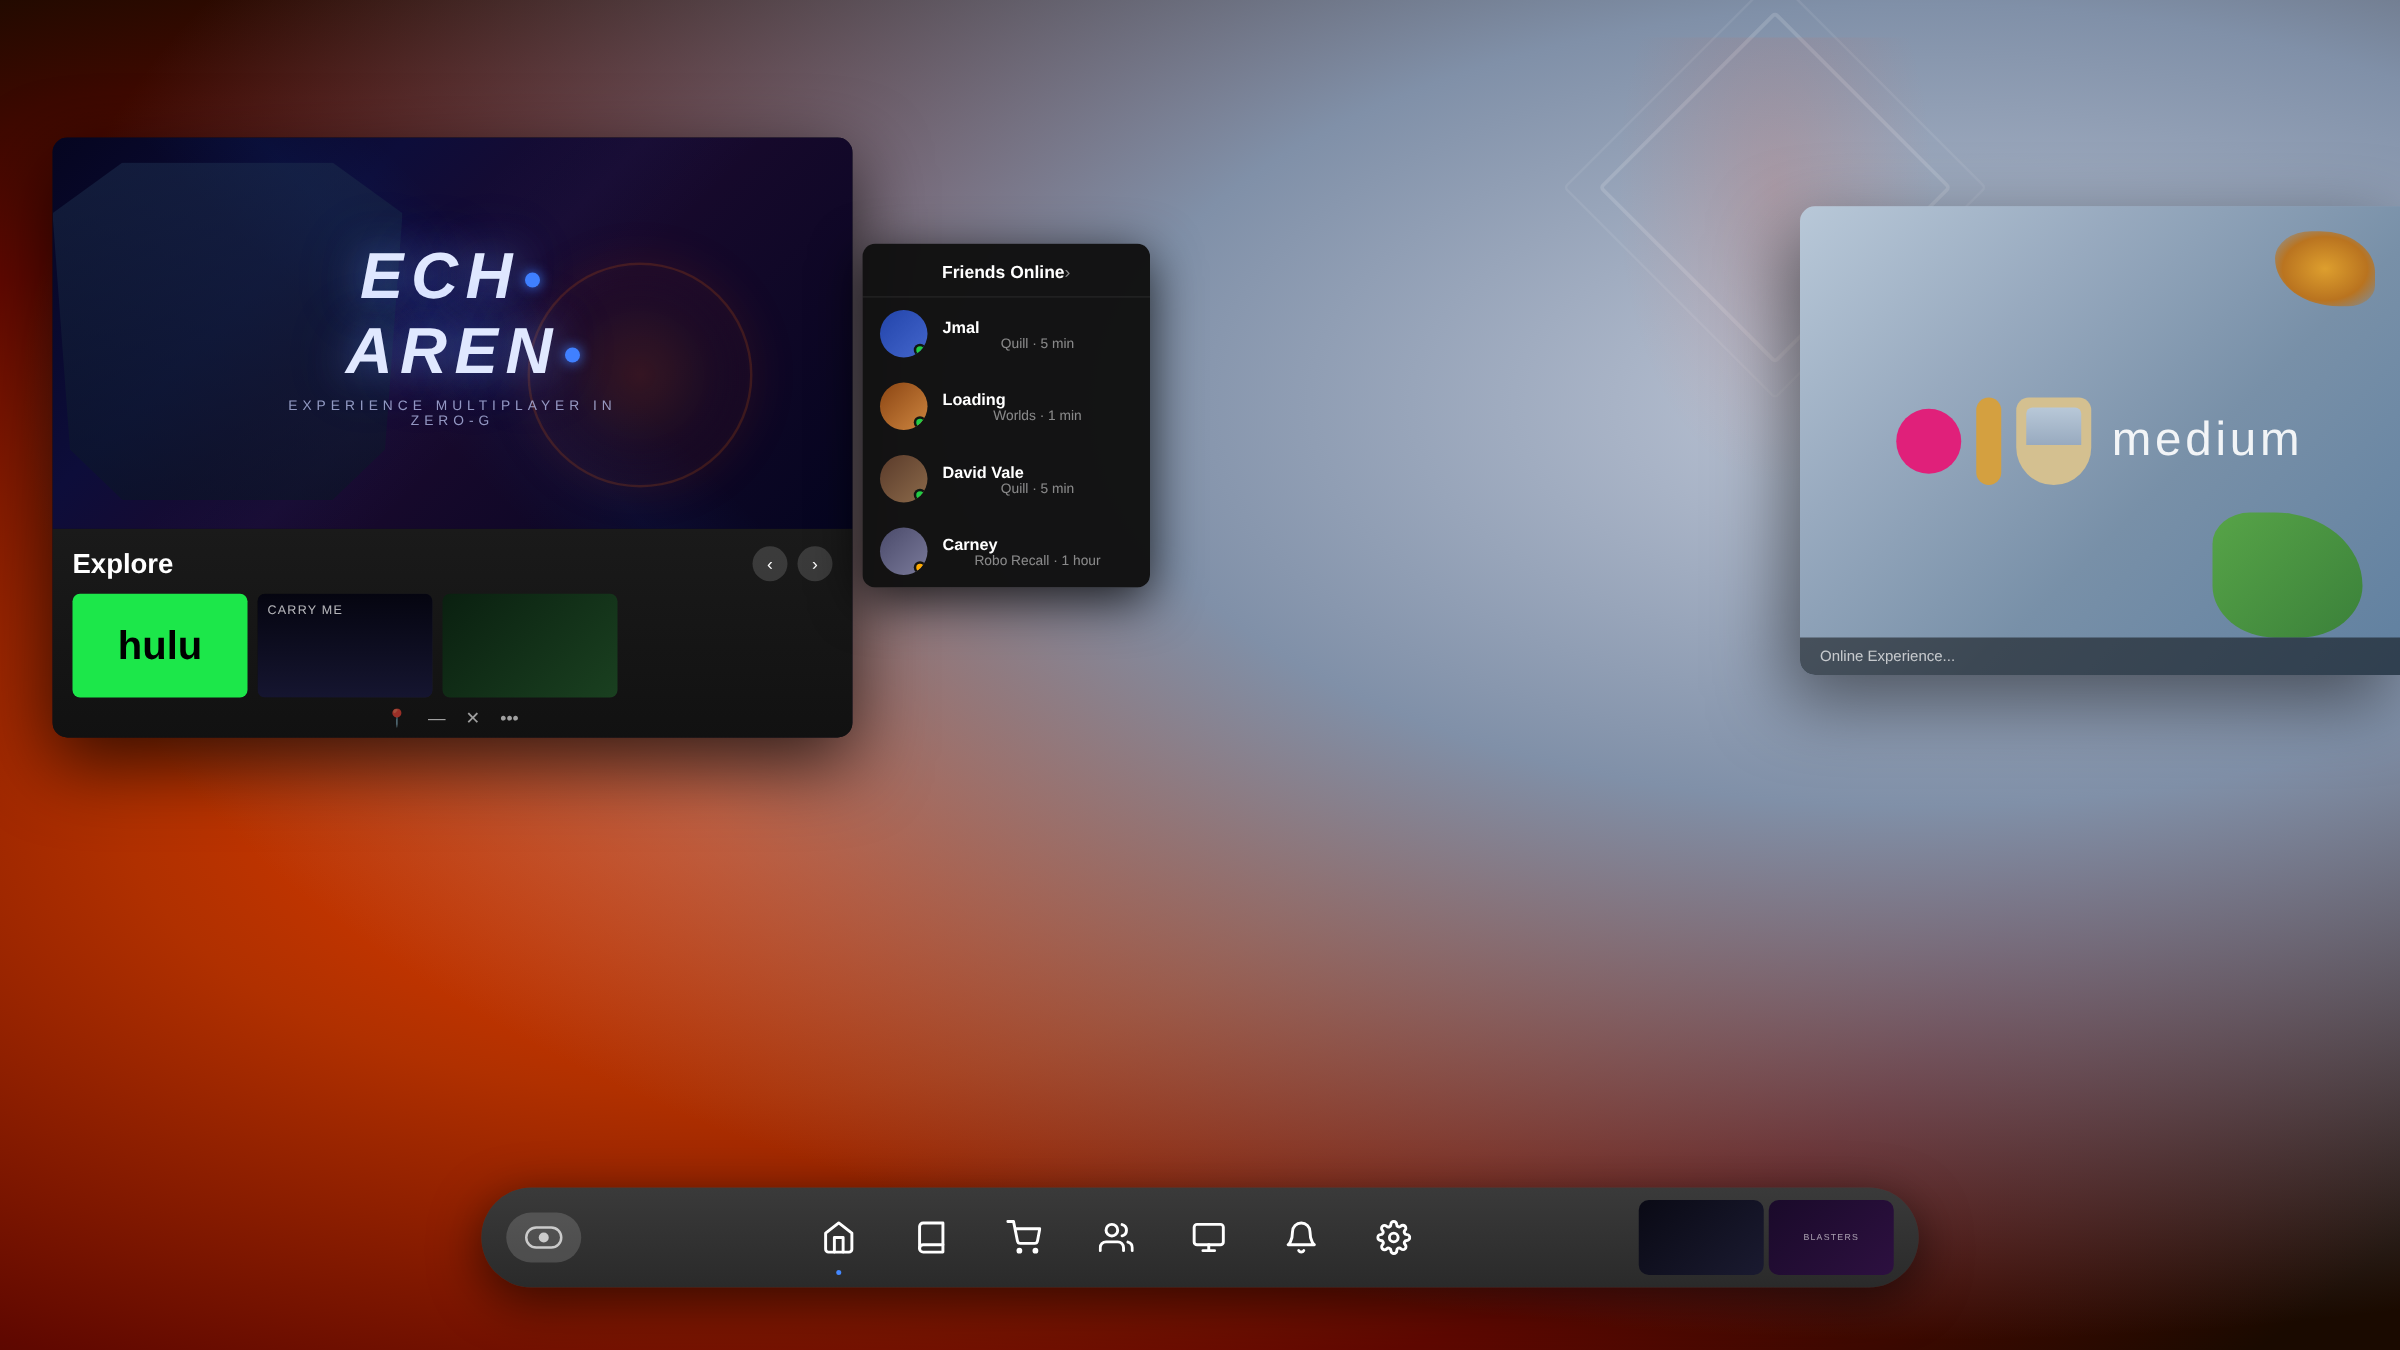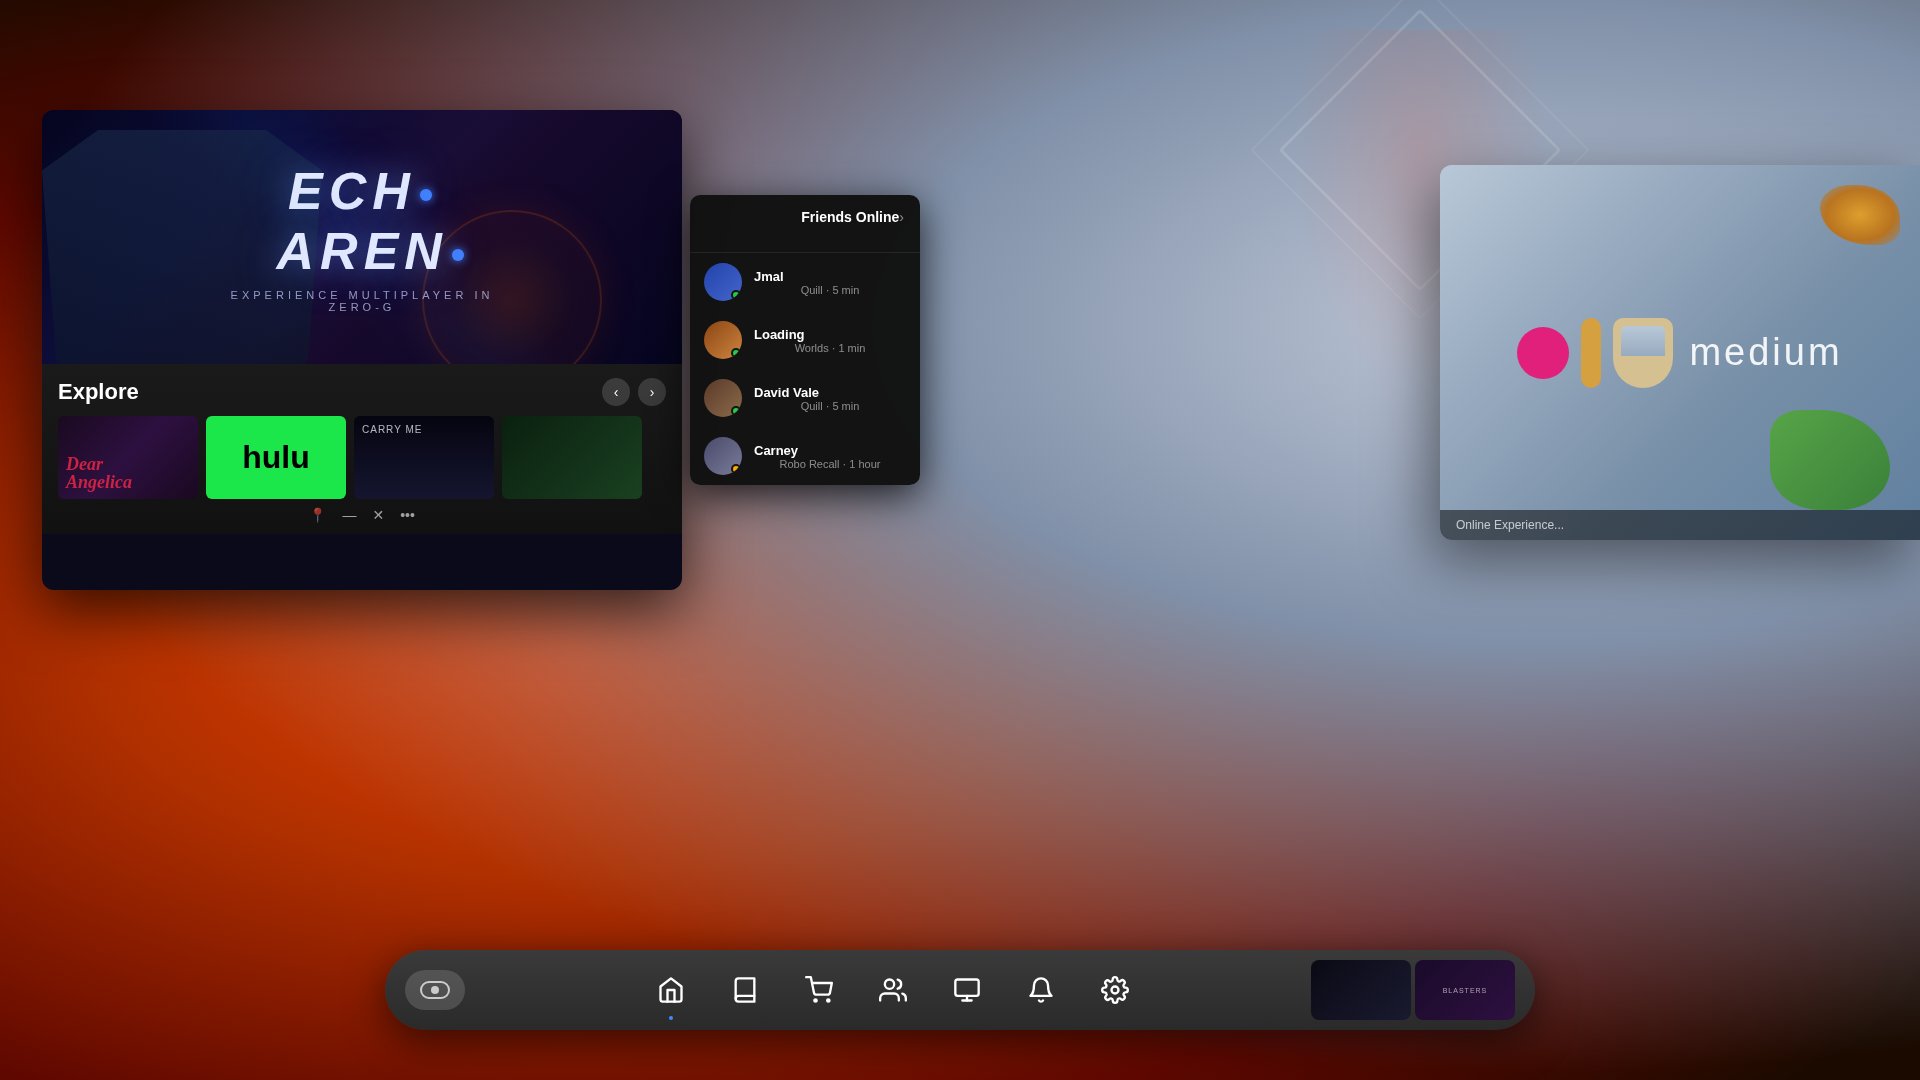--- a/index.html
+++ b/index.html
@@ -34,21 +34,21 @@
       width: 640px;
       height: 480px;
       background: #0a0a1a;
       border-radius: 12px;
       overflow: hidden;
       z-index: 10;
       box-shadow: 0 20px 60px rgba(0,0,0,0.7);
     }
     .left-panel-hero {
       width: 100%;
-      height: 254px;
+      height: 313px;
       background: linear-gradient(135deg, #050520 0%, #0d0d3a 30%, #1a0a2e 50%, #050520 100%);
       position: relative;
       overflow: hidden;
     }
     
     .hero-bg-lines {
       position: absolute;
       inset: 0;
       background:
         linear-gradient(45deg, transparent 40%, rgba(0,120,255,0.05) 50%, transparent 60%),
@@ -225,22 +225,22 @@
       width: 230px;
       background: rgba(15,15,15,0.97);
       border-radius: 10px;
       z-index: 20;
       box-shadow: 0 10px 40px rgba(0,0,0,0.8);
       overflow: hidden;
     }
     .friends-header {
       display: flex;
       align-items: center;
-      justify-content: flex-end;
-      padding: 14px 16px 27px;
+      justify-content: center;
+      padding: 14px 16px 12px;
       border-bottom: 1px solid rgba(255,255,255,0.08);
     }
     .friends-title {
       font-size: 14px;
       font-weight: 600;
       color: #ffffff;
     }
     .friends-chevron {
       color: rgba(255,255,255,0.5);
       font-size: 14px;
@@ -579,23 +579,20 @@
   </div>
   <div class="left-panel-bottom">
     <div class="explore-header">
       <span class="explore-title">Explore</span>
       <div class="explore-nav">
         <button class="explore-nav-btn">‹</button>
         <button class="explore-nav-btn">›</button>
       </div>
     </div>
     <div class="explore-grid">
-      <div class="explore-item explore-item-dear">
-        <span class="dear-text">Dear<br>Angelica</span>
-      </div>
       <div class="explore-item explore-item-hulu">
         <span class="hulu-logo">hulu</span>
       </div>
       <div class="explore-item explore-item-carry">
         <div class="carry-me-bg"></div>
         <span class="carry-me-text">CARRY ME</span>
       </div>
       <div class="explore-item explore-item-football"></div>
     </div>
     <div class="panel-bottom-bar">

